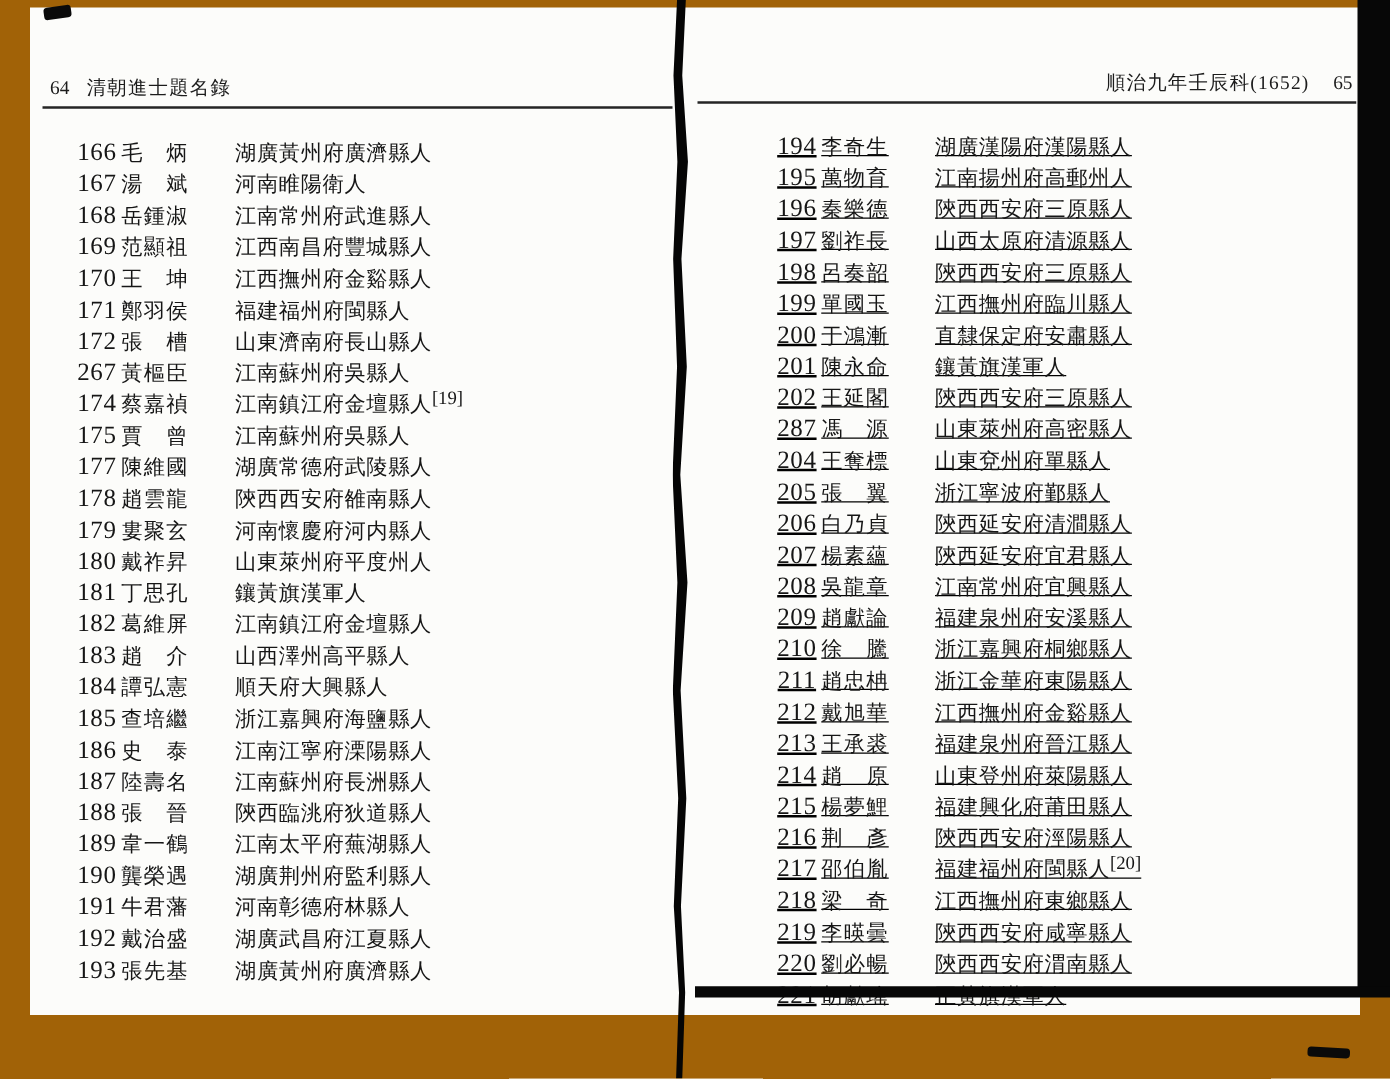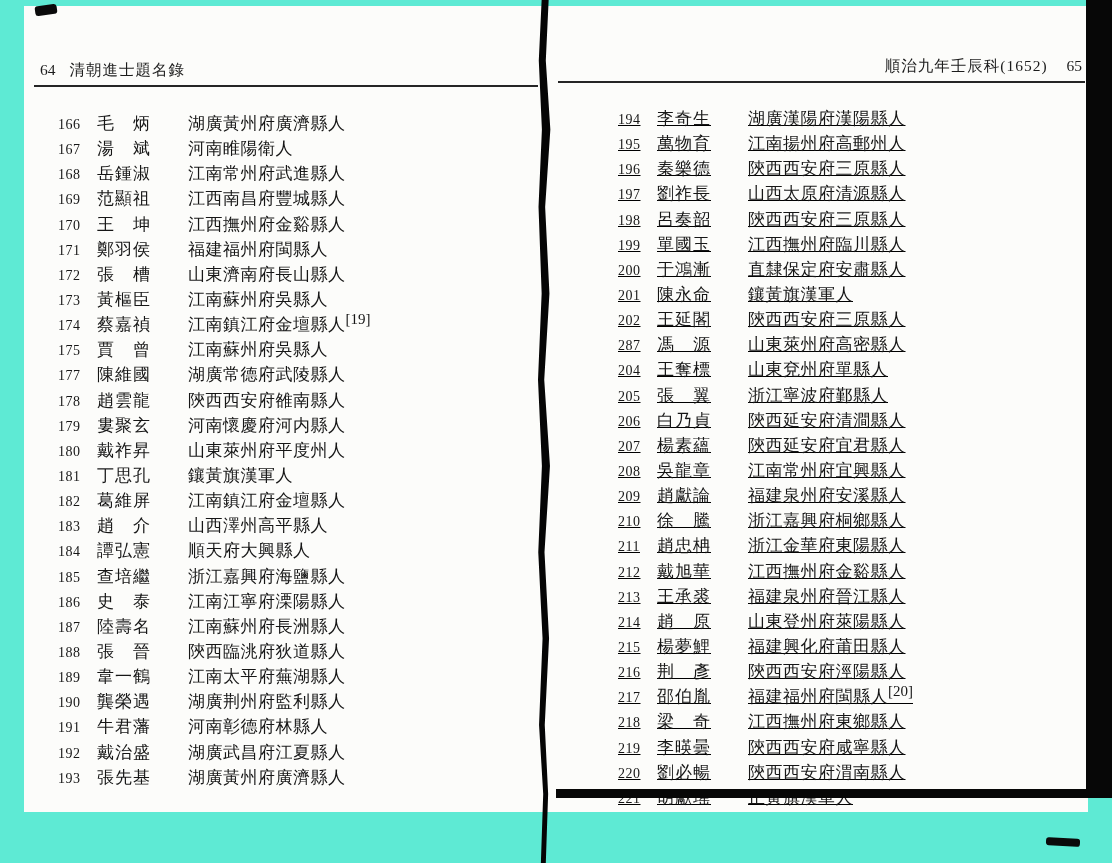--- a/index.html
+++ b/index.html
@@ -1,30 +1,30 @@
 <!DOCTYPE html>
 <html><head>
 <meta charset="utf-8">
 <style>
   html,body{margin:0;padding:0;}
   body{font-family:"Liberation Serif","DejaVu Serif",serif;}
-  .canvas{position:relative;width:1112px;height:863px;background:#5eead4;overflow:hidden;}
+  .canvas{position:relative;width:1112px;height:863px;background:#a16207;overflow:hidden;}
   .page-bg{position:absolute;left:24px;top:6px;width:1064px;height:806px;background:#fcfcfa;}
 
   
   .hdr{position:absolute;font-size:15.5px;color:#1c1c1c;letter-spacing:1px;white-space:nowrap;}
   .hdr .pnum{margin:0 9px 0 0;letter-spacing:0;}
   .hdr-right{text-align:right;}
   .hdr-right .pnum{margin:0 0 0 14px;}
   .rule{position:absolute;height:2px;background:#252525;}
 
   
   .entries{position:absolute;width:480px;}
   .row{display:flex;align-items:baseline;height:25.15px;line-height:25.15px;font-size:17px;color:#161616;white-space:nowrap;}
-  .no{width:39px;font-size:14px;letter-spacing:.5px;}
+  .no{width:39px;font-size:20px;letter-spacing:.5px;text-align:center;}
   .nm{width:77px;letter-spacing:1px;}
   .org{flex:1;letter-spacing:.5px;margin-left:14px;}
   .note{font-size:15px;letter-spacing:0;vertical-align:6px;}
 
   
   .gutter{position:absolute;left:538px;top:0;width:13px;height:863px;background:#050505;
           clip-path:polygon(28% 0,82% 0,60% 7%,95% 15%,55% 24%,88% 34%,48% 44%,92% 54%,50% 64%,85% 74%,52% 84%,78% 92%,60% 100%,22% 100%,40% 92%,8% 84%,35% 74%,2% 64%,30% 54%,0 44%,28% 34%,4% 24%,30% 15%,6% 7%);}
   .bar-right{position:absolute;left:1086px;top:0;width:26px;height:791px;background:#070707;}
   .bar-bottom{position:absolute;left:556px;top:789px;width:556px;height:9px;background:#070707;}
   .mark-tl{position:absolute;left:35px;top:5px;width:22px;height:10px;background:#0a0a0a;border-radius:3px;transform:rotate(-8deg);}
@@ -79,21 +79,21 @@
         <span class="org"><span>福建福州府閩縣人</span><sup class="note"></sup></span>
       </div>
 
       <div class="row">
         <span class="no">172</span>
         <span class="nm">張　槽</span>
         <span class="org"><span>山東濟南府長山縣人</span><sup class="note"></sup></span>
       </div>
 
       <div class="row">
-        <span class="no">173</span>
+        <span class="no">267</span>
         <span class="nm">黃樞臣</span>
         <span class="org"><span>江南蘇州府吳縣人</span><sup class="note"></sup></span>
       </div>
 
       <div class="row">
         <span class="no">174</span>
         <span class="nm">蔡嘉禎</span>
         <span class="org"><span>江南鎮江府金壇縣人</span><sup class="note">[19]</sup></span>
       </div>
 

